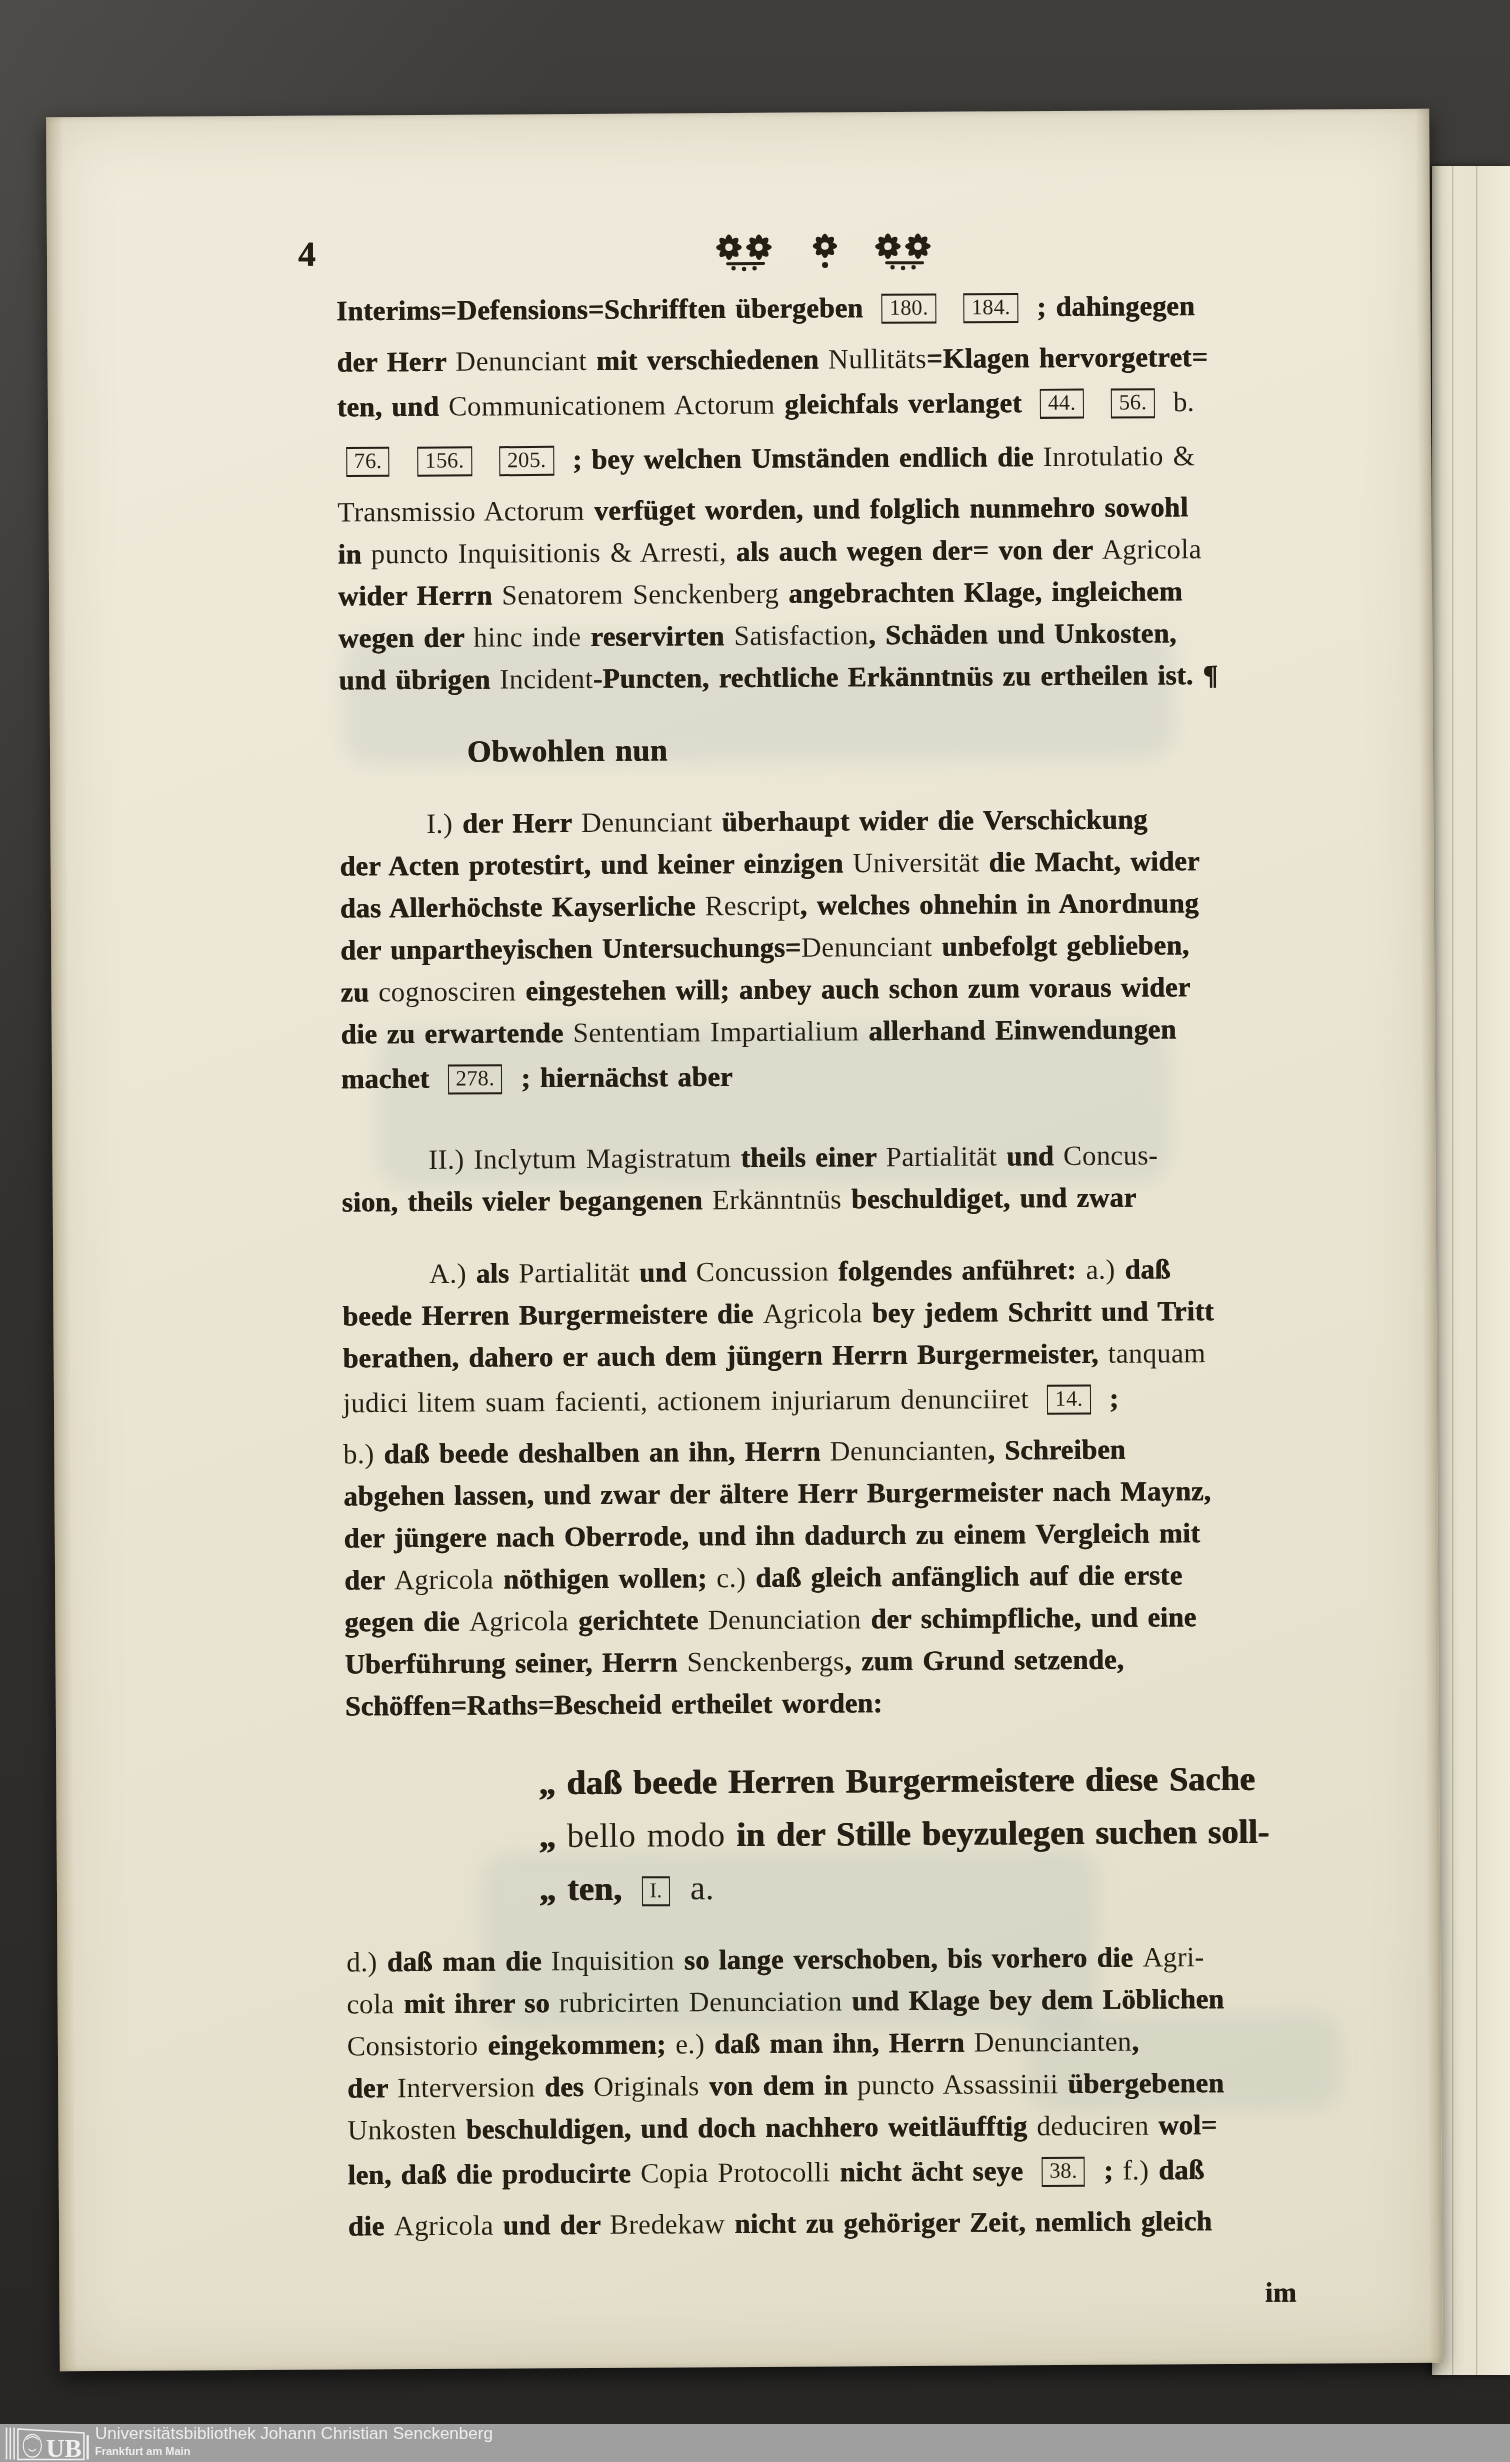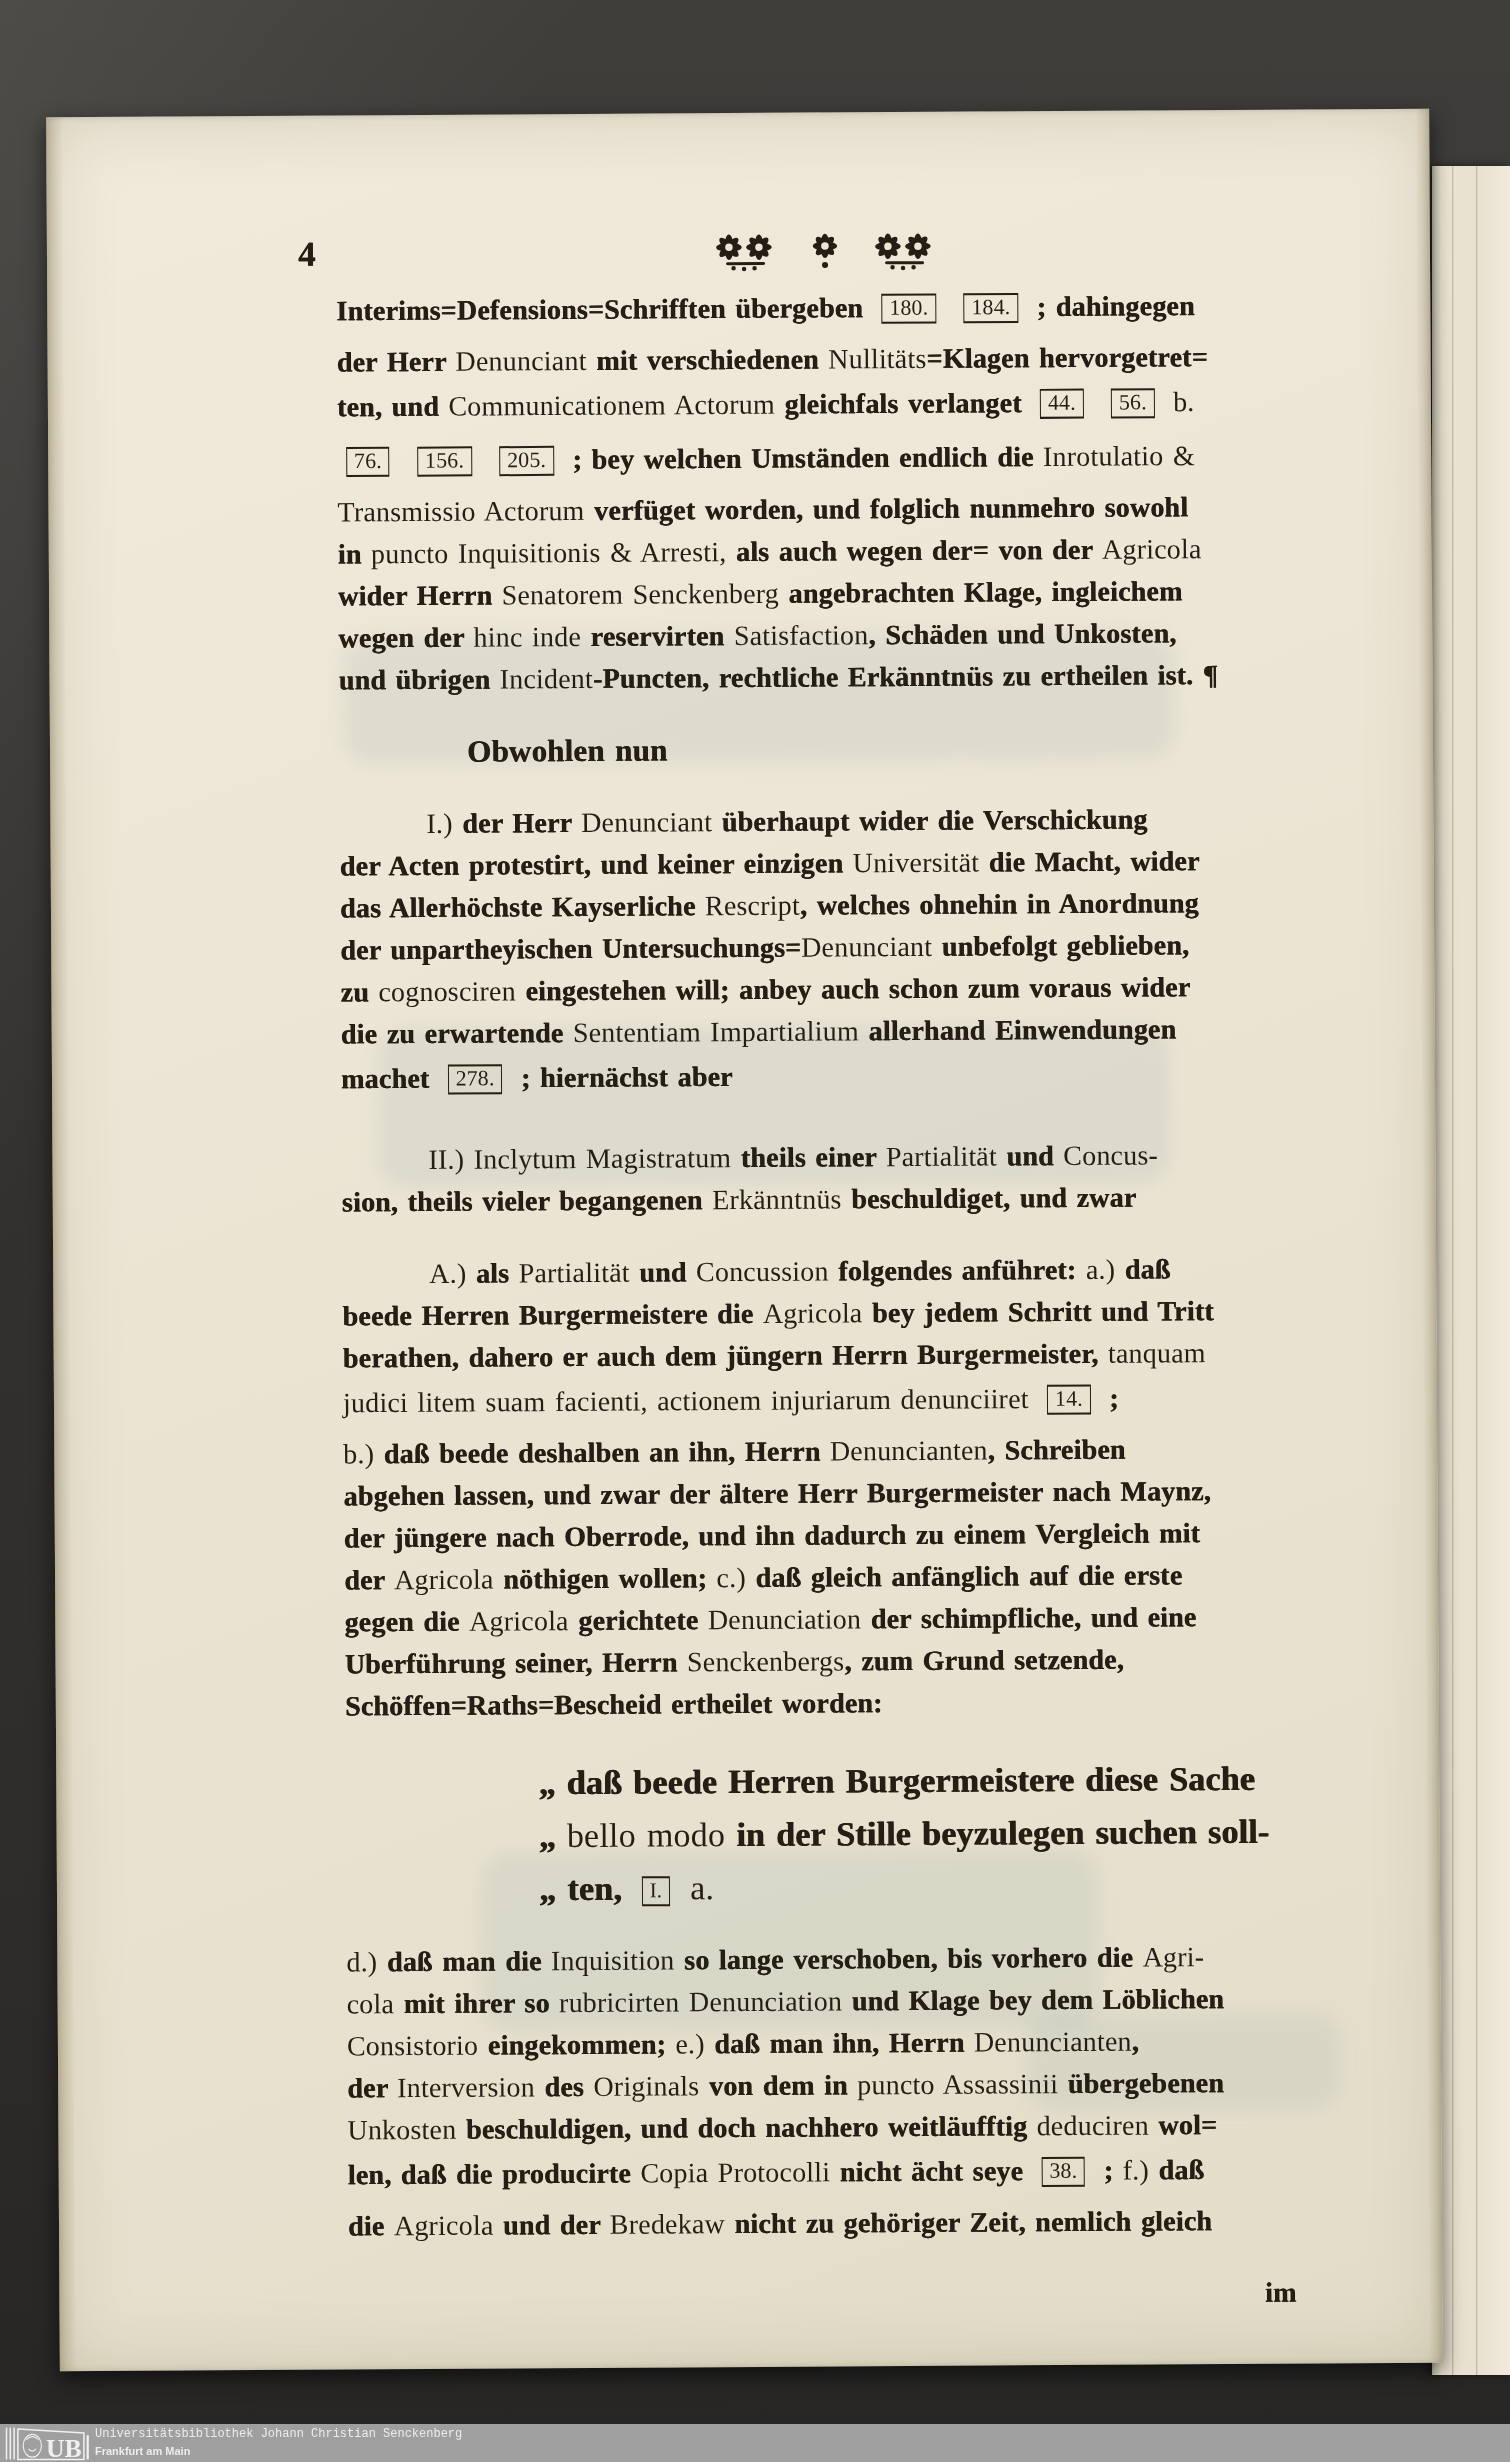--- a/index.html
+++ b/index.html
@@ -72,21 +72,21 @@
   .quote .ref{font-size:.62em;}
   .catchword{margin:0;}
   .catchword .line{text-align:right;padding-right:113px;white-space:normal;}
   
   .footer-bar{
     position:absolute;left:0;right:0;bottom:0;height:38px;background:#9f9f9f;
     display:flex;align-items:center;font-family:"Liberation Sans", sans-serif;
   }
   .ub-logo{position:absolute;left:4.5px;top:2.3px;}
   .footer-text{position:absolute;left:95px;top:2.3px;color:#ececec;}
-  .footer-line1{font-size:12px;line-height:16.6px;font-family:Liberation Mono, monospace;}
+  .footer-line1{font-size:17px;line-height:16.6px;}
   .footer-line2{font-size:11px;line-height:16.6px;font-weight:bold;}
 </style>
 </head>
 <body>
 
 <div class="page-stack">
   <span class="crease" style="left:19.6px"></span>
   <span class="crease" style="left:44px"></span>
 </div>
 

